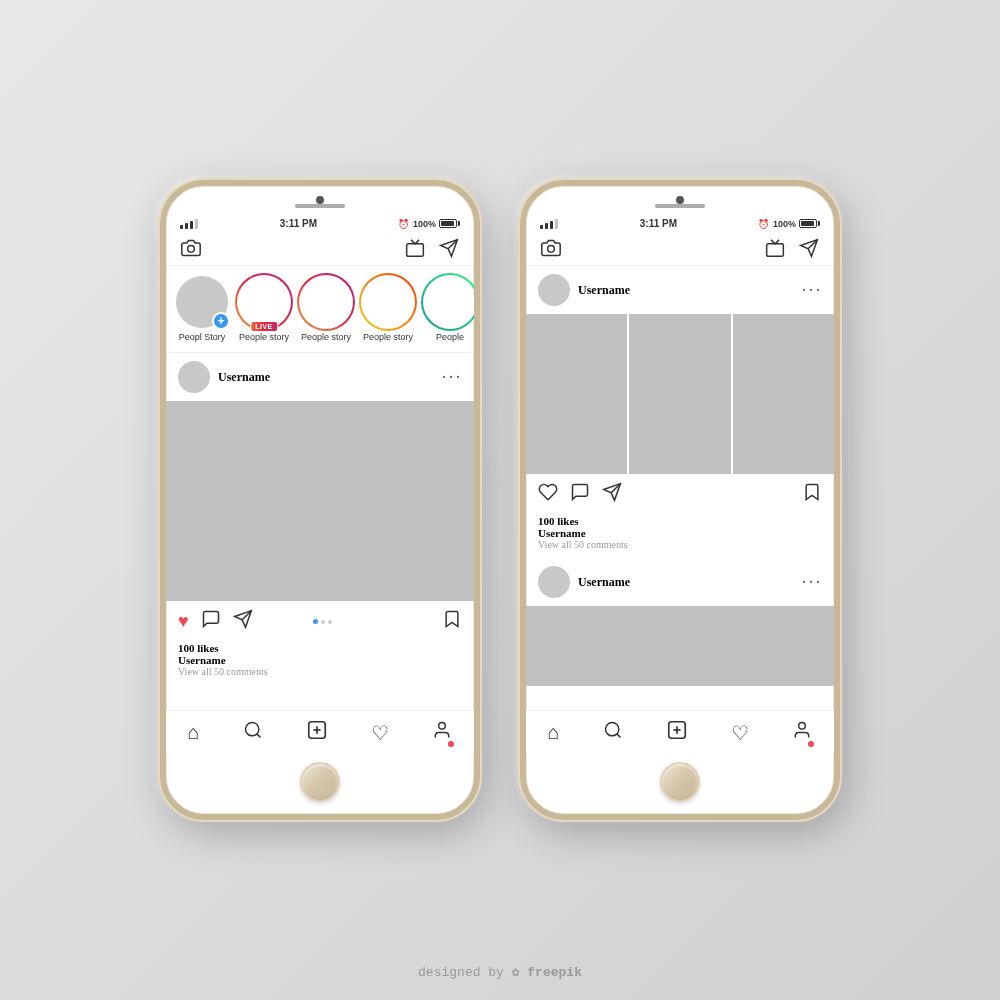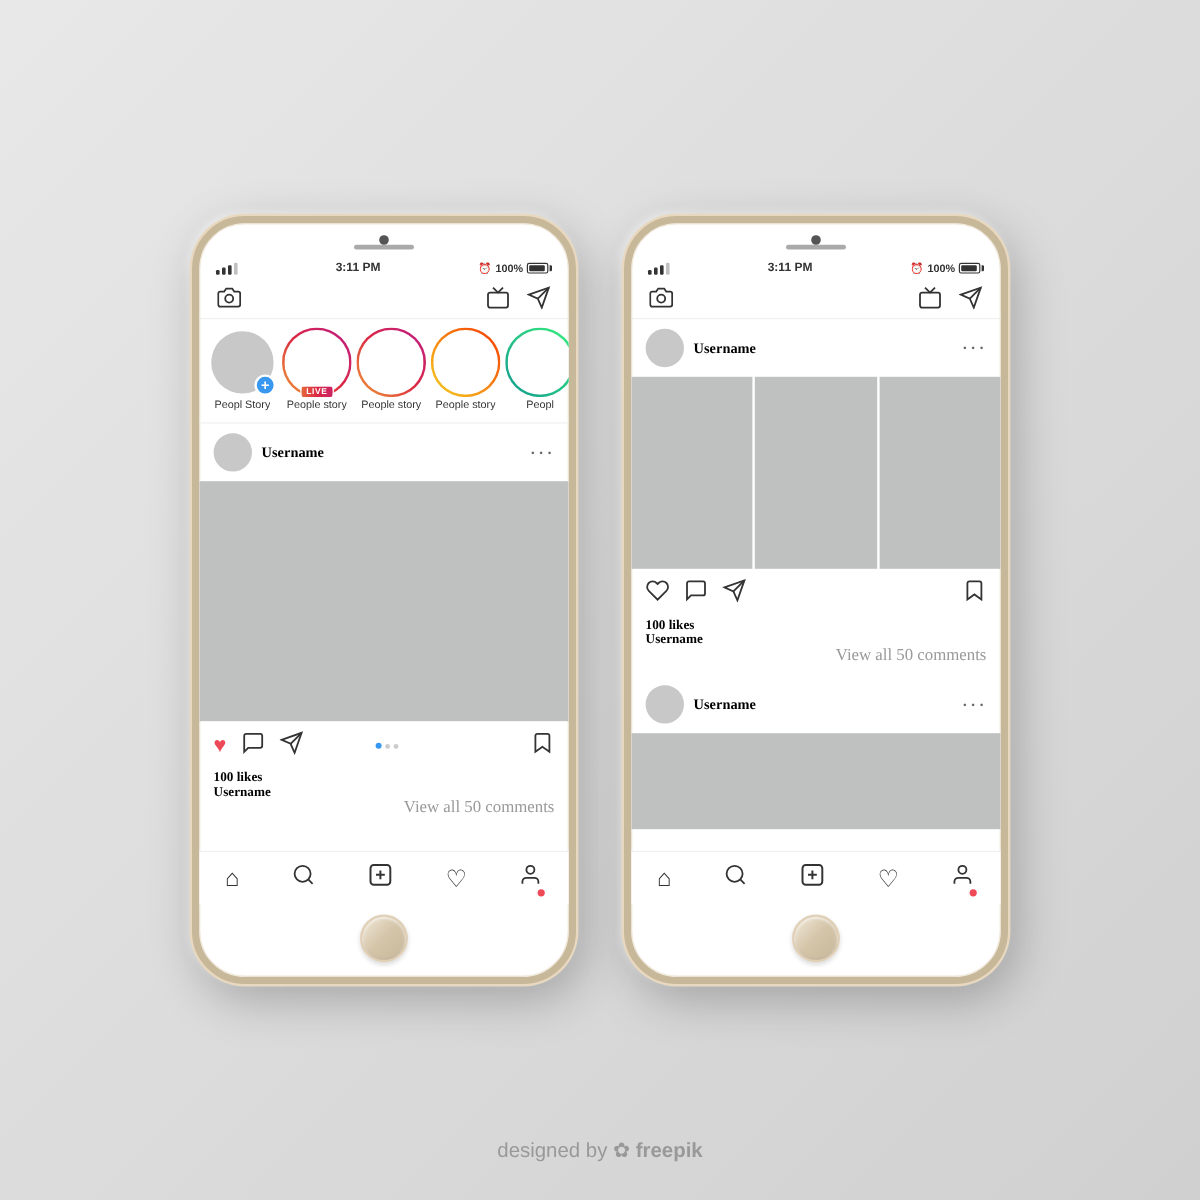--- a/index.html
+++ b/index.html
@@ -376,23 +376,22 @@
 
     .post-caption {
       font-size: 11px;
     }
 
     .post-caption span {
       font-weight: 700;
     }
 
     .post-comments {
-      font-size: 14px;
+      font-size: 10px;
       color: #999;
-      text-align: right;
     }
 
     
     .bottom-nav {
       display: flex;
       justify-content: space-around;
       align-items: center;
       padding: 8px 0;
       border-top: 1px solid #f0f0f0;
       background: white;
@@ -429,26 +428,27 @@
       border: 2px solid #e0d0b8;
       box-shadow: 
         inset 0 1px 3px rgba(255,255,255,0.8),
         inset 0 -1px 2px rgba(0,0,0,0.1),
         0 2px 4px rgba(0,0,0,0.15);
     }
 
     
     .watermark {
       position: absolute;
-      bottom: 31px;
+      bottom: 20px;
       left: 50%;
       transform: translateX(-50%);
-      font-size: 17px;
+      font-size: 13px;
       color: #999;
       white-space: nowrap;
+      font-family: Liberation Mono, monospace;
     }
 
     .posts-scroll {
       flex: 1;
       overflow: hidden;
       font-family: Liberation Serif, serif;
     }
   </style>
 </head>
 <body>
@@ -544,21 +544,21 @@
             <div class="story-avatar"></div>
           </div>
           <span class="story-label">People story</span>
         </div>
 
         <div class="story-item">
           <div class="story-avatar-wrap">
             <div class="story-ring story-ring-green"></div>
             <div class="story-avatar"></div>
           </div>
-          <span class="story-label">Peopl</span>
+          <span class="story-label">People</span>
         </div>
       </div>
 
       <div class="posts-scroll">
         <div class="post">
           <div class="post-header">
             <div class="post-avatar"></div>
             <span class="post-username">Username</span>
             <span class="post-more">···</span>
           </div>

